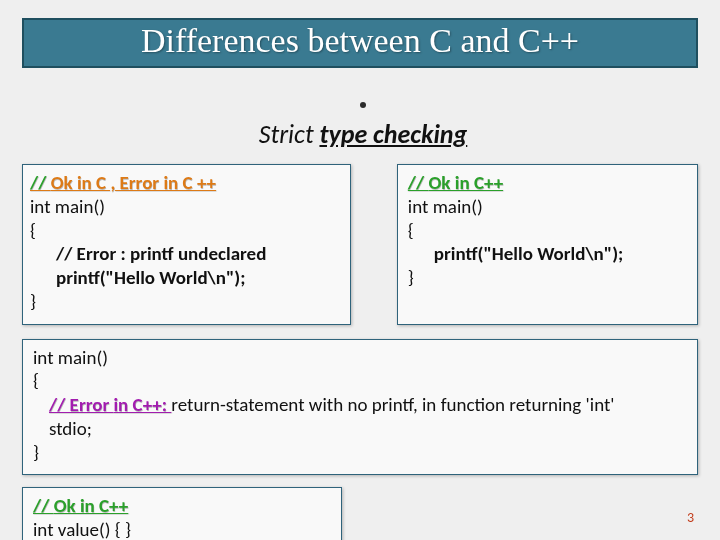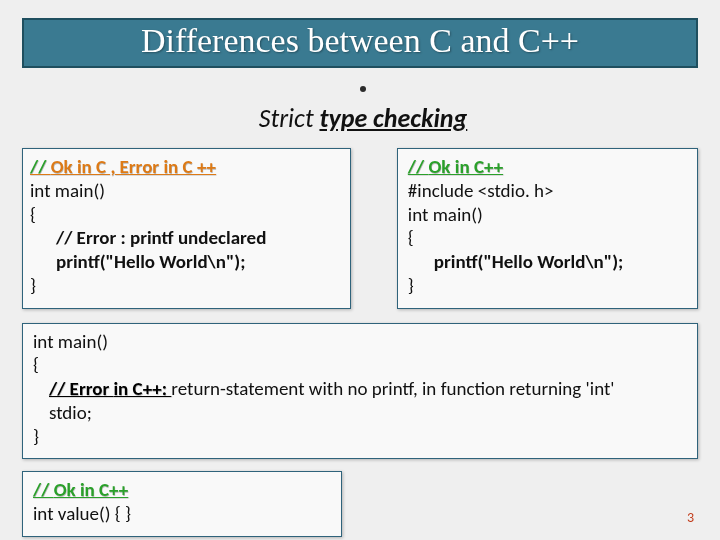--- a/index.html
+++ b/index.html
@@ -8,21 +8,21 @@
     height: 540px;
     background: #efefef;
     font-family: Calibri, Arial, sans-serif;
     position: relative;
     padding: 18px 22px;
   }
   .title-box {
     background: #3a7a91;
     border: 2px solid #1f4f5f;
     padding: 2px 10px 6px 10px;
-    margin-bottom: 10px;
+    margin-bottom: 26px;
     display: inline-block;
     width: 100%;
   }
   .title-text {
     color: #fff;
     font-size: 34px;
     font-family: Georgia, 'Times New Roman', serif;
     text-align: center;
     text-shadow: 1px 1px 2px rgba(0,0,0,.35);
   }
@@ -66,21 +66,21 @@
   .left-box { width: 332px; padding-left: 7px; }
   .right-box { width: 304px; }
   .wide-box { width: 100%; margin-bottom: 12px; }
   .hdr {
     font-weight: 700;
     text-decoration: underline;
     text-shadow: 0.5px 0.5px 0 #bbb;
   }
   .green { color: #2aa02a; }
   .orange { color: #dd7a16; }
-  .red { color: #000000; }
+  .red { color: #a21caf; }
   .indent { padding-left: 26px; display: block; font-weight: bold; }
   .indent2 { padding-left: 16px; display: block; }
   .pagenum {
     position: absolute;
     right: 26px;
     bottom: 14px;
     font-size: 14px;
     color: #c23b1a;
     font-family: Calibri, Arial, sans-serif;
   }
@@ -105,21 +105,20 @@
   <div class="code-box left-box">
     <div class="hdr orange"><span class="green">//  </span><span>Ok in C , Error in C ++</span></div>
     <div>int main()</div>
     <div>{</div>
     <span class="indent">// Error : printf undeclared</span>
     <span class="indent">printf("Hello World\n");</span>
     <div>}</div>
   </div>
   <div class="code-box right-box">
     <div class="hdr green"><span>//  </span><span>Ok in C++</span></div>
-    <div>#include &lt;stdio. h&gt;</div>
     <div>int main()</div>
     <div>{</div>
     <span class="indent">printf("Hello World\n");</span>
     <div>}</div>
   </div>
 </div>
 
 <div class="code-box wide-box">
   <div>int main()</div>
   <div>{</div>

